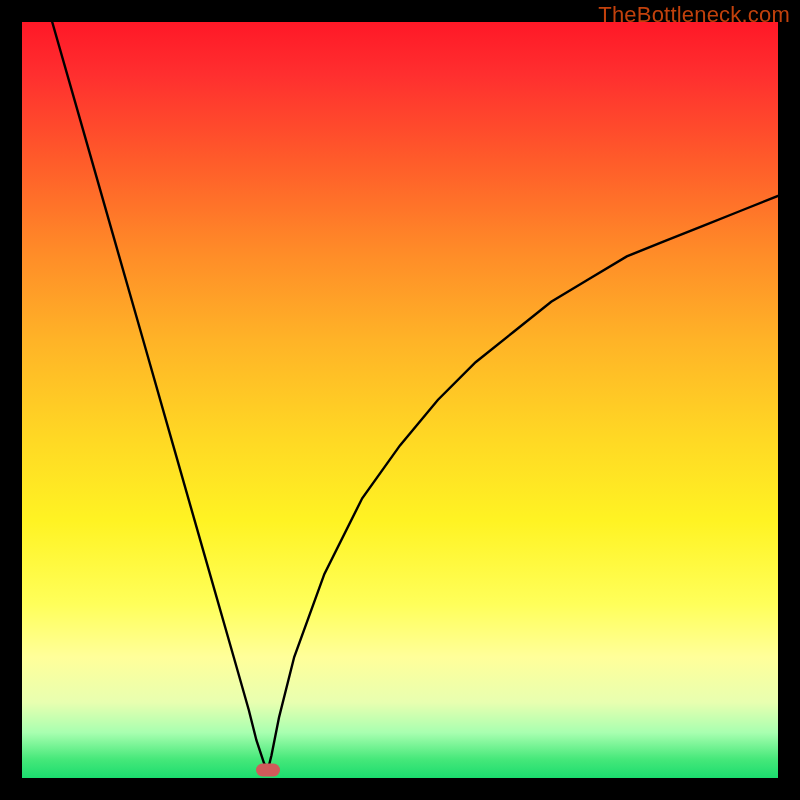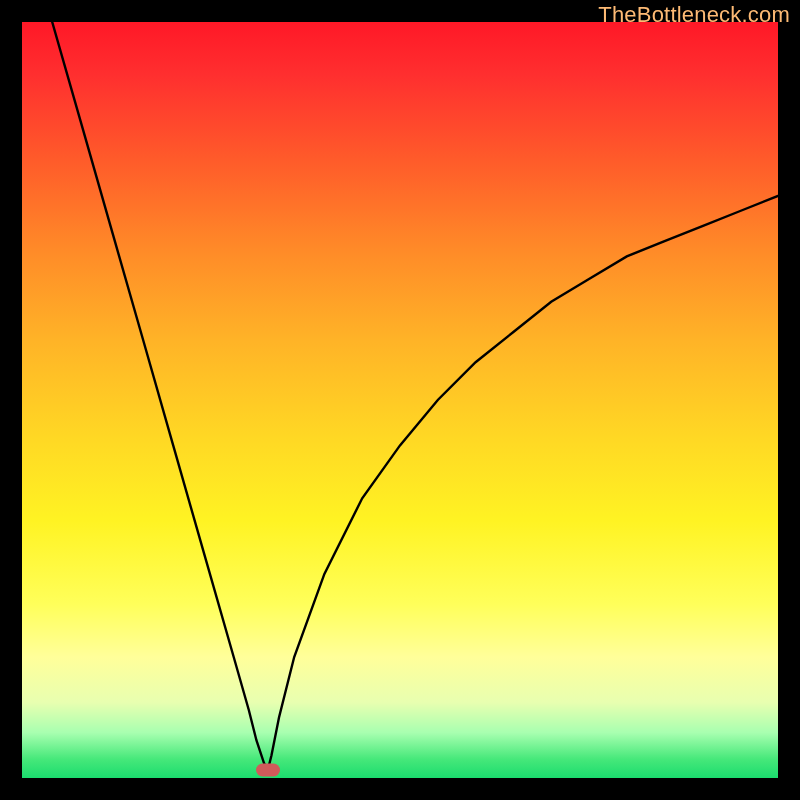--- a/index.html
+++ b/index.html
@@ -33,21 +33,21 @@
       #a8ffb0 94%,
       #46e87a 97.5%,
       #1bdc6e 100%
     );
   }
 
   .watermark {
     position: absolute;
     top: 2px;
     right: 10px;
-    color: #fdba74;
+    color: #c2410c;
     font-size: 22px;
     letter-spacing: 0.2px;
     font-weight: 400;
   }
 
   svg.curve {
     position: absolute;
     top: 0; left: 0;
     width: 756px; height: 756px;
   }

